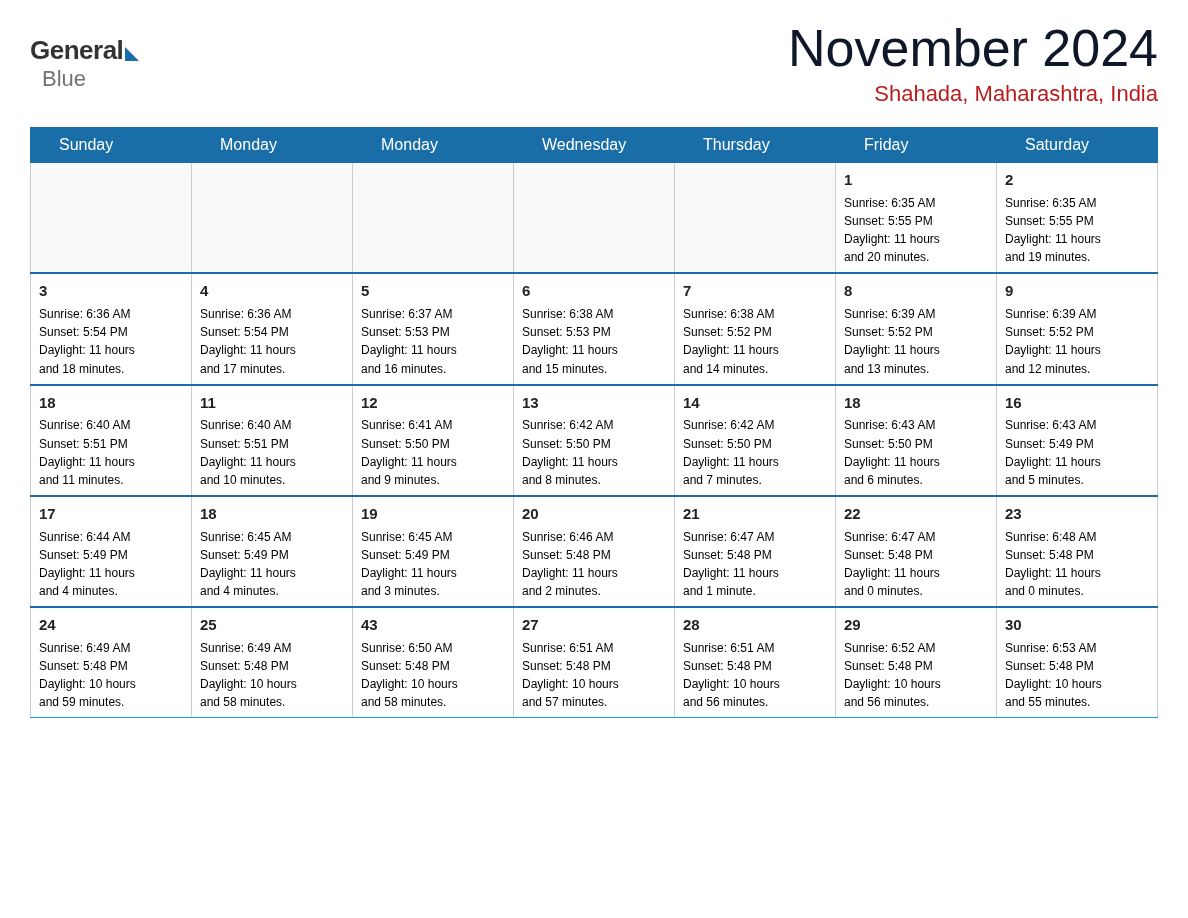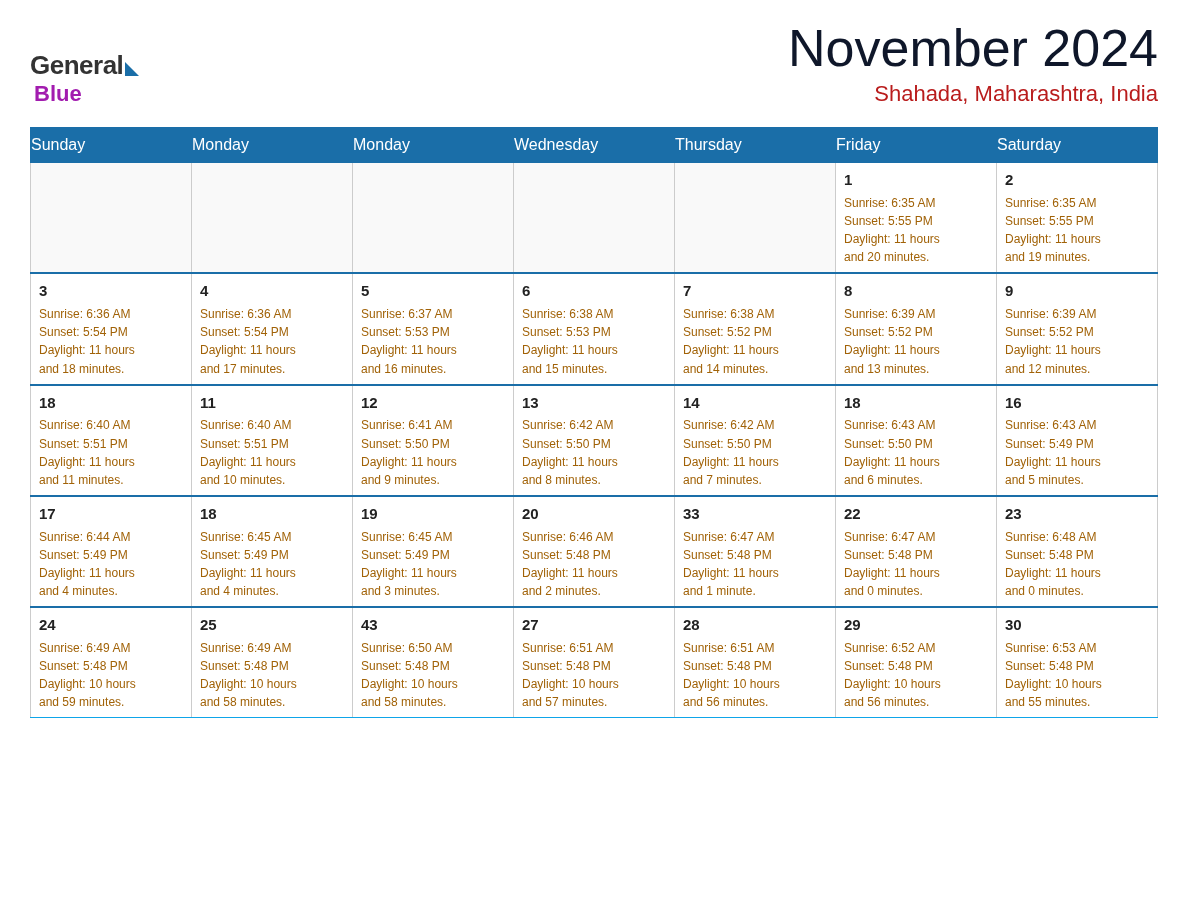--- a/index.html
+++ b/index.html
@@ -6,21 +6,21 @@
     body {
       font-family: Arial, sans-serif;
       background: #fff;
       padding: 20px 30px;
       width: 1188px;
       min-height: 918px;
     }
     .header {
       display: flex;
       justify-content: space-between;
-      align-items: flex-end;
+      align-items: center;
       margin-bottom: 20px;
     }
     .logo {
       display: flex;
       flex-direction: column;
       align-items: flex-start;
     }
     .logo-top {
       display: flex;
       align-items: center;
@@ -35,23 +35,23 @@
       width: 0;
       height: 0;
       border-left: 14px solid #1a6ea8;
       border-top: 14px solid transparent;
       border-bottom: 0px solid transparent;
       margin-left: 2px;
       margin-top: 6px;
     }
     .logo-bottom {
       font-size: 22px;
-      font-weight: bold;
-      color: #a21caf;
-      margin-left: 4px;
+      font-weight: normal;
+      color: #737373;
+      margin-left: 12px;
     }
     .title-block {
       text-align: right;
     }
     .main-title {
       font-size: 52px;
       font-weight: normal;
       color: #0f172a;
       line-height: 1.1;
     }
@@ -63,21 +63,21 @@
     .calendar {
       width: 100%;
       border-collapse: collapse;
       border: 1px solid #bbb;
     }
     .calendar th {
       background-color: #1a6ea8;
       color: #fff;
       font-size: 16px;
       font-weight: normal;
-      padding: 8px 0;
+      padding: 8px 28px;
       text-align: left;
       border: 1px solid #1a6ea8;
     }
     .calendar td {
       vertical-align: top;
       padding: 6px 8px;
       border: 1px solid #ccc;
       width: 14.28%;
       min-height: 90px;
       font-size: 12.5px;
@@ -86,21 +86,21 @@
     }
     .day-number {
       font-size: 15px;
       font-weight: bold;
       color: #222;
       display: block;
       margin-bottom: 3px;
     }
     .day-info {
       font-size: 12px;
-      color: #a16207;
+      color: #000000;
       line-height: 1.5;
     }
     .empty-cell {
       background: #f9f9f9;
     }
     .calendar tr td {
       border-bottom: 2px solid #1a6ea8;
     }
     .calendar tbody tr:last-child td {
       border-bottom: 1px solid #0ea5e9;
@@ -163,21 +163,21 @@
         <td><span class="day-number">13</span><span class="day-info">Sunrise: 6:42 AM<br>Sunset: 5:50 PM<br>Daylight: 11 hours<br>and 8 minutes.</span></td>
         <td><span class="day-number">14</span><span class="day-info">Sunrise: 6:42 AM<br>Sunset: 5:50 PM<br>Daylight: 11 hours<br>and 7 minutes.</span></td>
         <td><span class="day-number">18</span><span class="day-info">Sunrise: 6:43 AM<br>Sunset: 5:50 PM<br>Daylight: 11 hours<br>and 6 minutes.</span></td>
         <td><span class="day-number">16</span><span class="day-info">Sunrise: 6:43 AM<br>Sunset: 5:49 PM<br>Daylight: 11 hours<br>and 5 minutes.</span></td>
       </tr>
       <tr>
         <td><span class="day-number">17</span><span class="day-info">Sunrise: 6:44 AM<br>Sunset: 5:49 PM<br>Daylight: 11 hours<br>and 4 minutes.</span></td>
         <td><span class="day-number">18</span><span class="day-info">Sunrise: 6:45 AM<br>Sunset: 5:49 PM<br>Daylight: 11 hours<br>and 4 minutes.</span></td>
         <td><span class="day-number">19</span><span class="day-info">Sunrise: 6:45 AM<br>Sunset: 5:49 PM<br>Daylight: 11 hours<br>and 3 minutes.</span></td>
         <td><span class="day-number">20</span><span class="day-info">Sunrise: 6:46 AM<br>Sunset: 5:48 PM<br>Daylight: 11 hours<br>and 2 minutes.</span></td>
-        <td><span class="day-number">33</span><span class="day-info">Sunrise: 6:47 AM<br>Sunset: 5:48 PM<br>Daylight: 11 hours<br>and 1 minute.</span></td>
+        <td><span class="day-number">21</span><span class="day-info">Sunrise: 6:47 AM<br>Sunset: 5:48 PM<br>Daylight: 11 hours<br>and 1 minute.</span></td>
         <td><span class="day-number">22</span><span class="day-info">Sunrise: 6:47 AM<br>Sunset: 5:48 PM<br>Daylight: 11 hours<br>and 0 minutes.</span></td>
         <td><span class="day-number">23</span><span class="day-info">Sunrise: 6:48 AM<br>Sunset: 5:48 PM<br>Daylight: 11 hours<br>and 0 minutes.</span></td>
       </tr>
       <tr>
         <td><span class="day-number">24</span><span class="day-info">Sunrise: 6:49 AM<br>Sunset: 5:48 PM<br>Daylight: 10 hours<br>and 59 minutes.</span></td>
         <td><span class="day-number">25</span><span class="day-info">Sunrise: 6:49 AM<br>Sunset: 5:48 PM<br>Daylight: 10 hours<br>and 58 minutes.</span></td>
         <td><span class="day-number">43</span><span class="day-info">Sunrise: 6:50 AM<br>Sunset: 5:48 PM<br>Daylight: 10 hours<br>and 58 minutes.</span></td>
         <td><span class="day-number">27</span><span class="day-info">Sunrise: 6:51 AM<br>Sunset: 5:48 PM<br>Daylight: 10 hours<br>and 57 minutes.</span></td>
         <td><span class="day-number">28</span><span class="day-info">Sunrise: 6:51 AM<br>Sunset: 5:48 PM<br>Daylight: 10 hours<br>and 56 minutes.</span></td>
         <td><span class="day-number">29</span><span class="day-info">Sunrise: 6:52 AM<br>Sunset: 5:48 PM<br>Daylight: 10 hours<br>and 56 minutes.</span></td>

